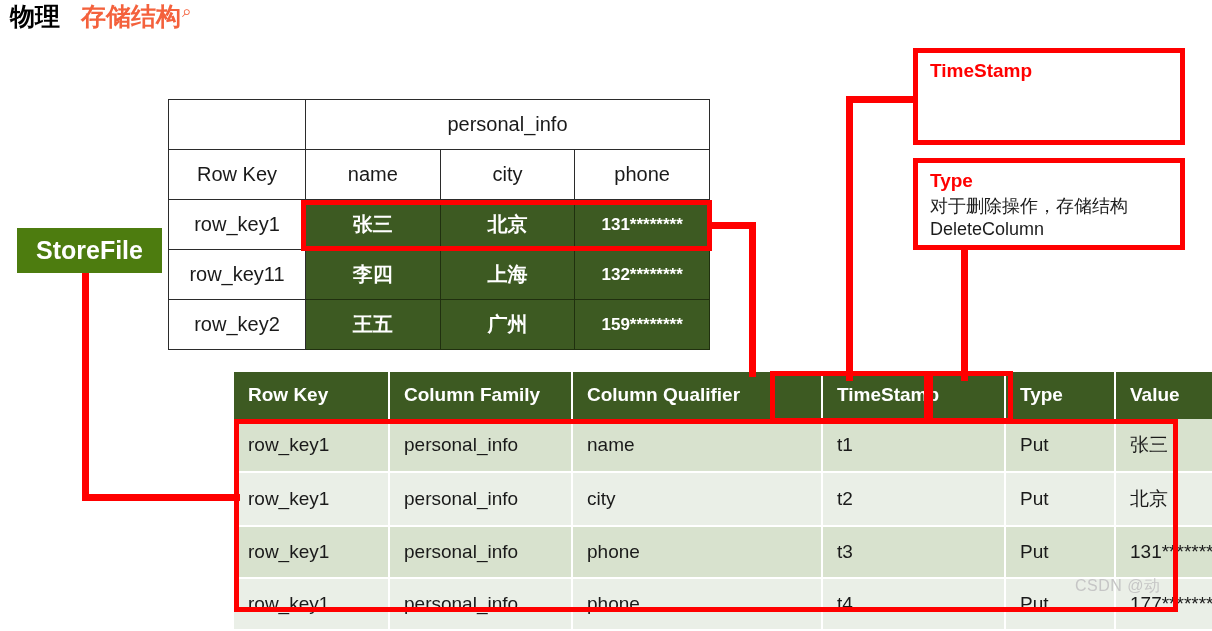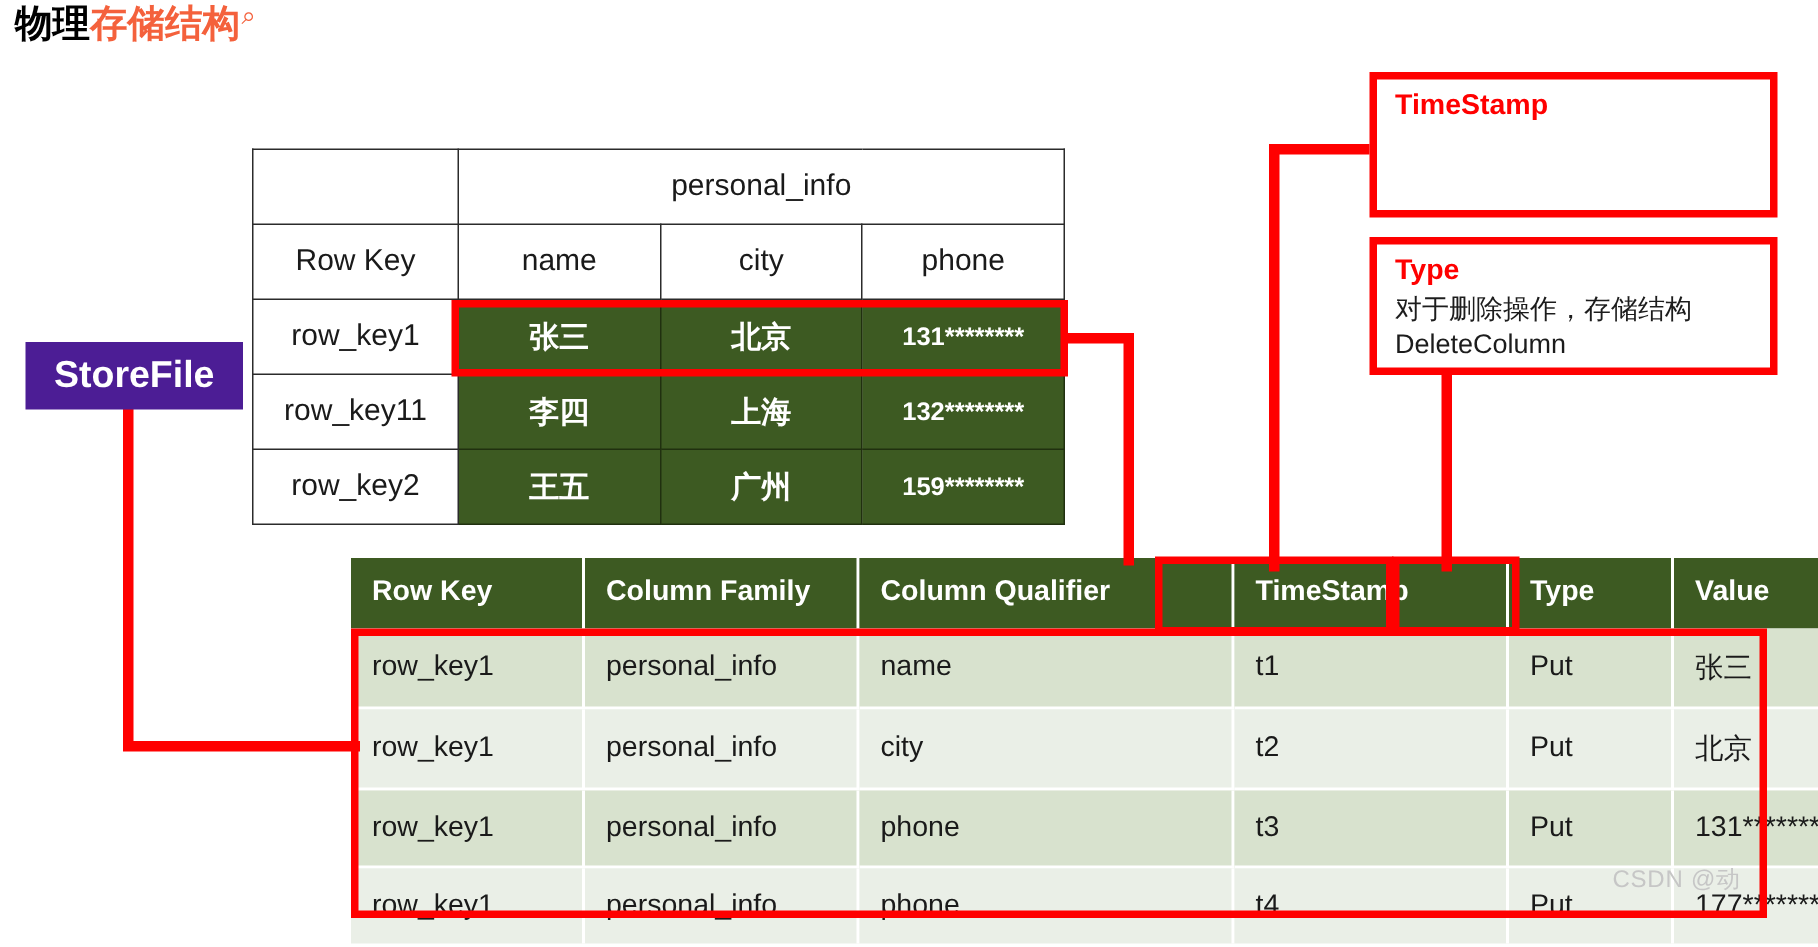--- a/index.html
+++ b/index.html
@@ -13,21 +13,21 @@
   #stage{position:absolute;left:0;top:0;width:1212px;height:631px;}
 
   
   #title{
     position:absolute;left:10px;top:4px;
     font-size:25px;font-weight:bold;
     white-space:nowrap;
     line-height:1;
   }
   #title .t-dark{color:#000000;}
-  #title .t-red{color:#f4613c;}
+  #title .t-red{color:#f4613c;margin-left:21px;}
   #title .t-icon{
     color:#f4613c;font-weight:normal;font-size:17px;
     position:relative;top:-8px;left:1px;
   }
 
   
   #logical-table{
     position:absolute;left:168px;top:99px;
     width:542px;
     border-collapse:collapse;
@@ -110,21 +110,21 @@
     color:#ff0000;font-weight:bold;font-size:19px;
     display:block;margin-bottom:1px;
   }
   #callout-timestamp{left:913px;top:48px;width:272px;height:97px;}
   #callout-type{left:913px;top:158px;width:272px;height:92px;}
 
   
   #storefile-label{
     position:absolute;left:17px;top:228px;
     width:145px;height:45px;
-    background:#4c1d95;
+    background:#4d7c0f;
     color:#ffffff;
     font-size:25px;font-weight:bold;
     display:flex;align-items:center;justify-content:center;
     box-sizing:border-box;
     letter-spacing:0px;
   }
 
   
   .rl{position:absolute;background:#ff0000;}
 

